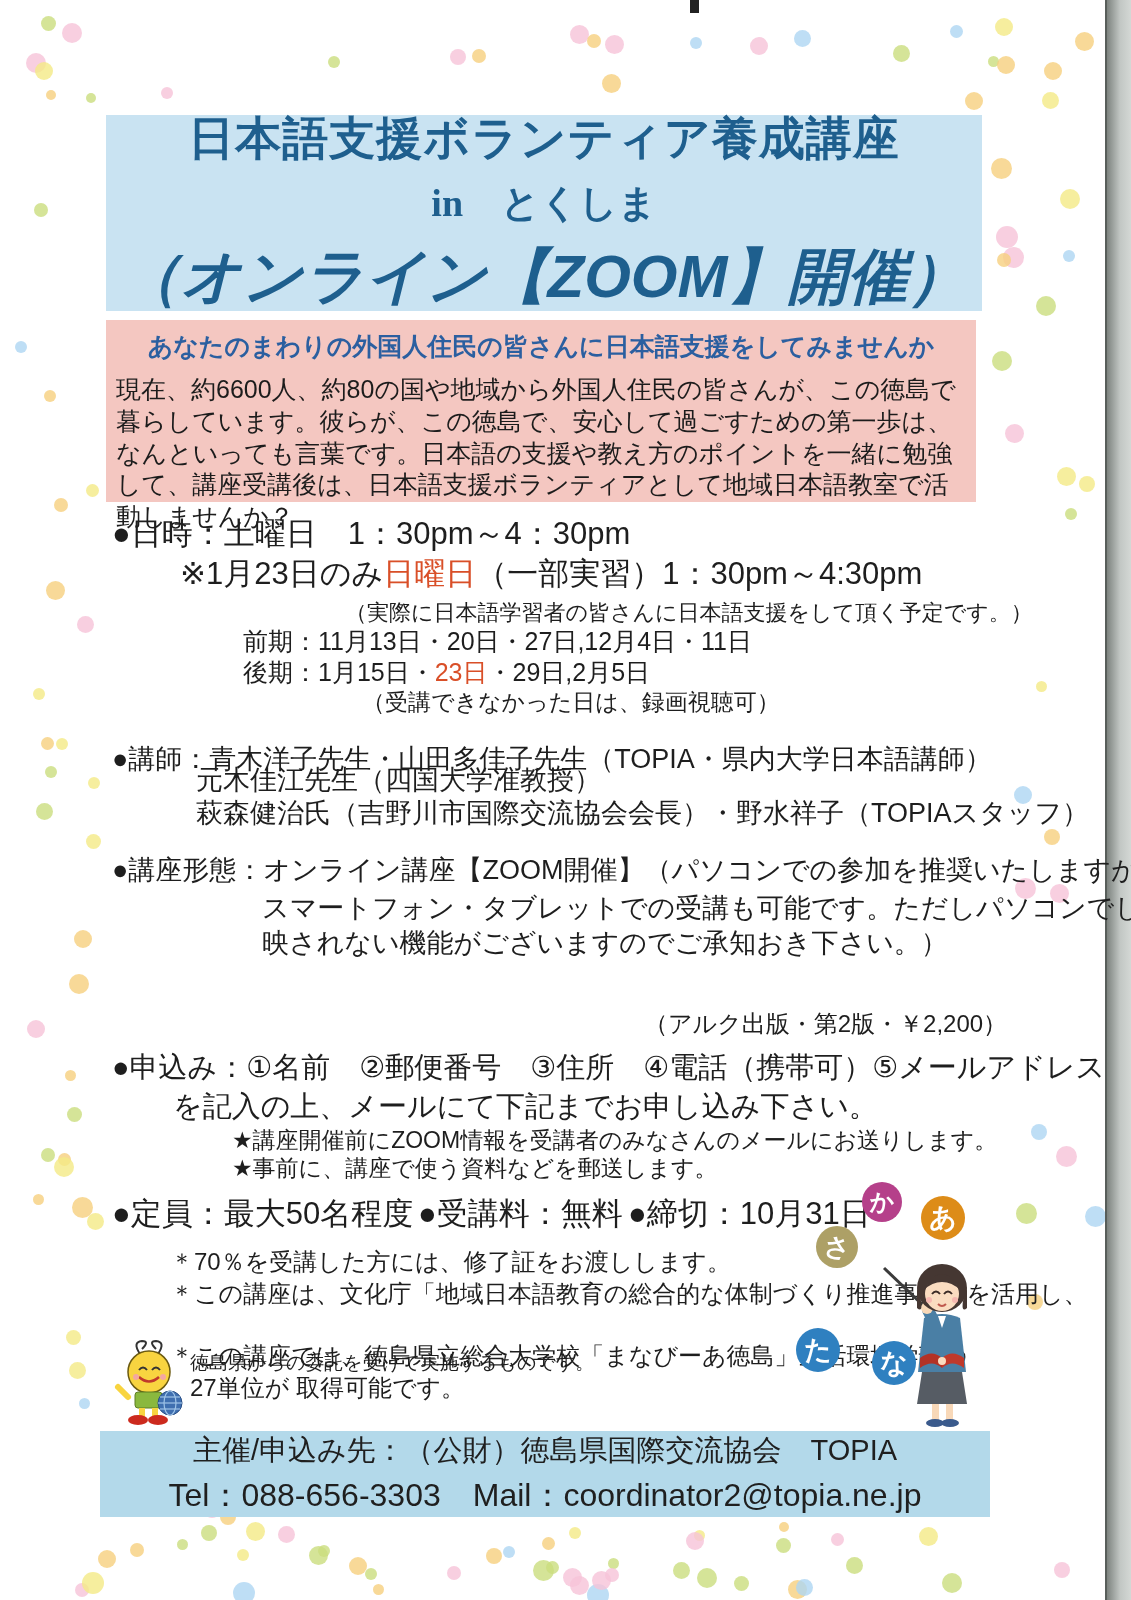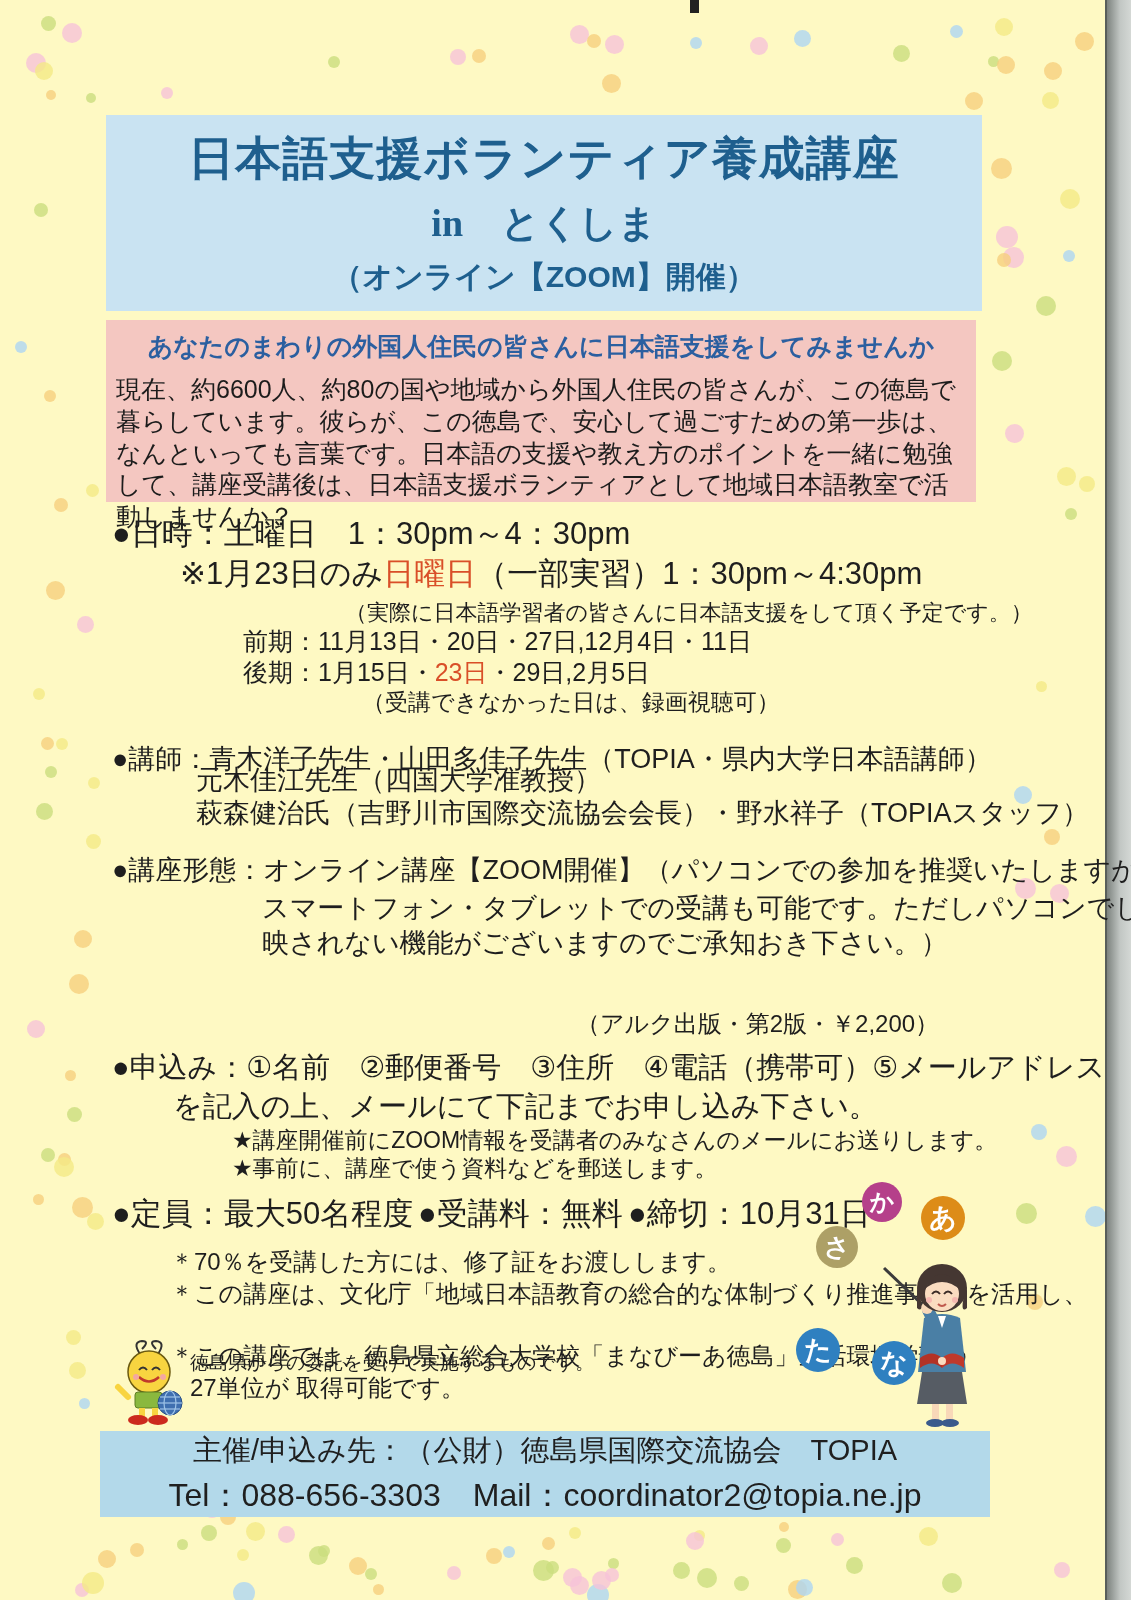--- a/index.html
+++ b/index.html
@@ -1,27 +1,27 @@
 <!DOCTYPE html>
 <html><head>
 <meta charset="utf-8">
 <style>
   html,body{margin:0;padding:0;}
   body{font-family:"Liberation Sans","DejaVu Sans",sans-serif;background:#e8e6dd;}
-  .page{position:relative;width:1131px;height:1600px;background:#fef9c3;overflow:hidden;}
+  .page{position:relative;width:1131px;height:1600px;background:#ffffff;overflow:hidden;}
   .dot{position:absolute;border-radius:50%;opacity:.8;}
   .scan-strip{position:absolute;top:0;right:0;width:24px;height:1600px;
     background:linear-gradient(to right,#7d837f,#c2c7c4 55%,#d4d8d5);border-left:2px solid #585e5a;}
   .scan-mark{position:absolute;left:690px;top:0;width:9px;height:13px;background:#222;}
   .title-box{position:absolute;left:106px;top:115px;width:876px;height:196px;background:#c9e3f2;
     display:flex;flex-direction:column;align-items:center;justify-content:center;gap:8px;
     color:#1e5f8e;font-weight:bold;text-align:center;}
   .title-l1{font-size:46px;letter-spacing:1px;}
   .title-l2{font-size:38px;font-family:Liberation Serif, serif;}
-  .title-l3{font-size:30px;}
+  .title-l3{font-size:60px;font-style:italic;}
   .pink-box{position:absolute;left:106px;top:320px;width:870px;height:182px;background:#f4c7c1;
     padding:10px 10px 0 10px;box-sizing:border-box;}
   .pink-head{color:#2b5fa0;font-weight:bold;font-size:25px;text-align:center;}
   .pink-body{margin-top:11px;color:#1c1c1c;font-size:25px;line-height:1.27;text-align:left;}
   .ln{position:absolute;white-space:nowrap;color:#1e1e1e;}
   .red{color:#d94f28;}
   .circle{position:absolute;border-radius:50%;color:#fff;font-weight:bold;
     display:flex;align-items:center;justify-content:center;}
   .footer-box{position:absolute;left:100px;top:1431px;width:890px;height:86px;background:#b3d9ea;
     display:flex;flex-direction:column;align-items:center;justify-content:center;gap:3px;color:#1f1f1f;}
@@ -187,21 +187,21 @@
   <div class="ln" style="left:362px;top:687px;font-size:23px">（受講できなかった日は、録画視聴可）</div>
 
   <div class="ln" style="left:112px;top:741px;font-size:27px">●講師：青木洋子先生・山田多佳子先生（TOPIA・県内大学日本語講師）</div>
   <div class="ln" style="left:196px;top:762px;font-size:27px">元木佳江先生（四国大学准教授）</div>
   <div class="ln" style="left:196px;top:795px;font-size:27px">萩森健治氏（吉野川市国際交流協会会長）・野水祥子（TOPIAスタッフ）</div>
 
   <div class="ln" style="left:112px;top:852px;font-size:27px">●講座形態：オンライン講座【ZOOM開催】（パソコンでの参加を推奨いたしますが、</div>
   <div class="ln" style="left:262px;top:890px;font-size:27px">スマートフォン・タブレットでの受講も可能です。ただしパソコンでしか反</div>
   <div class="ln" style="left:262px;top:925px;font-size:27px">映されない機能がございますのでご承知おき下さい。）</div>
 
-  <div class="ln" style="left:576px;top:1008px;font-size:24px">（アルク出版・第2版・￥2,200）</div>
+  <div class="ln" style="left:644px;top:1008px;font-size:24px">（アルク出版・第2版・￥2,200）</div>
 
   <div class="ln" style="left:112px;top:1048px;font-size:29px">●申込み：①名前　②郵便番号　③住所　④電話（携帯可）⑤メールアドレス</div>
   <div class="ln" style="left:173px;top:1087px;font-size:29px">を記入の上、メールにて下記までお申し込み下さい。</div>
   <div class="ln" style="left:232px;top:1125px;font-size:23px">★講座開催前にZOOM情報を受講者のみなさんのメールにお送りします。</div>
   <div class="ln" style="left:232px;top:1153px;font-size:23px">★事前に、講座で使う資料などを郵送します。</div>
 
   <div class="ln" style="left:112px;top:1193px;font-size:31px">●定員：最大50名程度</div>
   <div class="ln" style="left:418px;top:1193px;font-size:31px">●受講料：無料</div>
   <div class="ln" style="left:628px;top:1193px;font-size:31px">●締切：10月31日</div>
 

